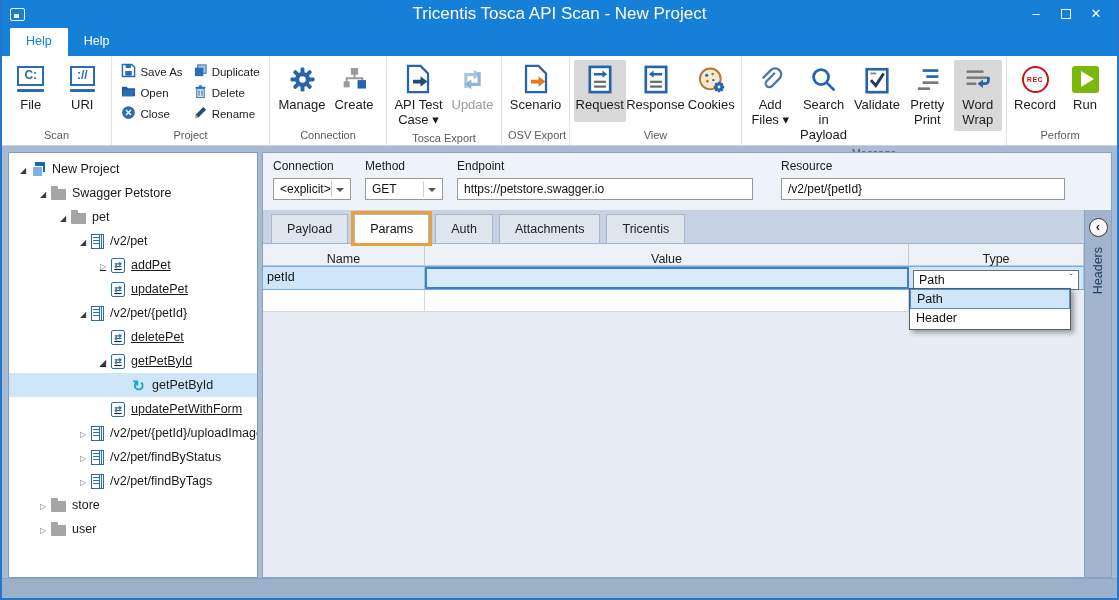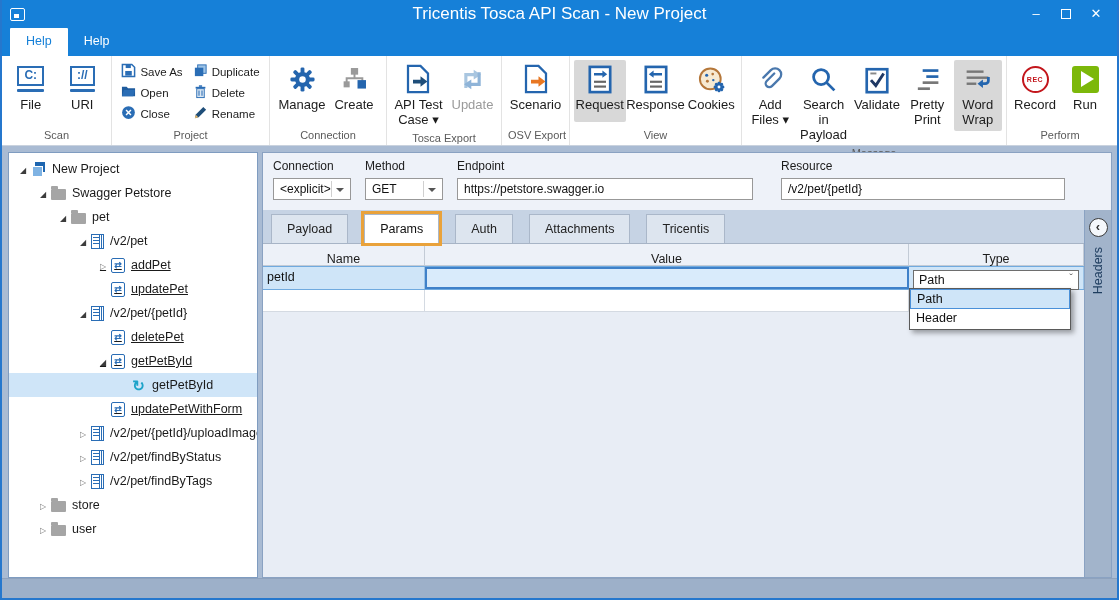--- a/index.html
+++ b/index.html
@@ -77,21 +77,21 @@
   .fld { display:flex; flex-direction:column; }
   .fld label { font-size:12px; color:#1c1c1c; margin-bottom:5px; }
   .combo { position:relative; background:#fff; border:1px solid #989898; height:22px; font-size:12px; color:#111;
            padding:3px 22px 0 6px; }
   .combo::after { content:""; position:absolute; right:6px; top:9px; border-left:4px solid transparent; border-right:4px solid transparent; border-top:4px solid #555; }
   .combo::before { content:""; position:absolute; right:18px; top:2px; bottom:2px; border-left:1px solid #d0d0d0; }
   .tinput { background:#fff; border:1px solid #989898; height:22px; font-size:12px; color:#111; padding:0 6px; font-family:"Liberation Sans",sans-serif; }
 
   .content-row { flex:1; display:flex; min-height:0; }
   .tab-area { flex:1; display:flex; flex-direction:column; background:#c6d3e4; min-width:0; }
-  .tabs { display:flex; gap:16px; padding:4px 0 0 8px; height:33px; }
+  .tabs { display:flex; gap:6px; padding:4px 0 0 8px; height:33px; }
   .tab { background:#dde5ef; border:1px solid #aab7c9; border-bottom:none; font-size:12.5px; color:#222; padding:7px 15px 0; }
   .tab.active { background:#fff; outline:3px solid #e9a23b; position:relative; z-index:3; color:#111; }
   .grid { position:relative; flex:1; background:#e8edf5; border-top:1px solid #a7b4c6; }
   .grow { display:grid; grid-template-columns:162px 484px 1fr; }
   .ghead { background:#edf1f8; }
   .ghead .gcell { border-right:1px solid #c3cbd6; border-bottom:1px solid #c3cbd6; font-size:12.5px; color:#1c1c1c; padding:8px 8px 4px; height:22px;text-align:center; }
   .gcell { height:22px; }
   .rsel { background:#cfe5f8; border-top:1px solid #70aadf; border-bottom:1px solid #70aadf; }
   .rsel .gcell { border-right:1px solid #9cc3e6; font-size:12.5px; color:#111; padding:3px 4px; }
   .rsel .vcell { outline:2px solid #3f81c9; outline-offset:-2px; background:#d9ebfb; }

